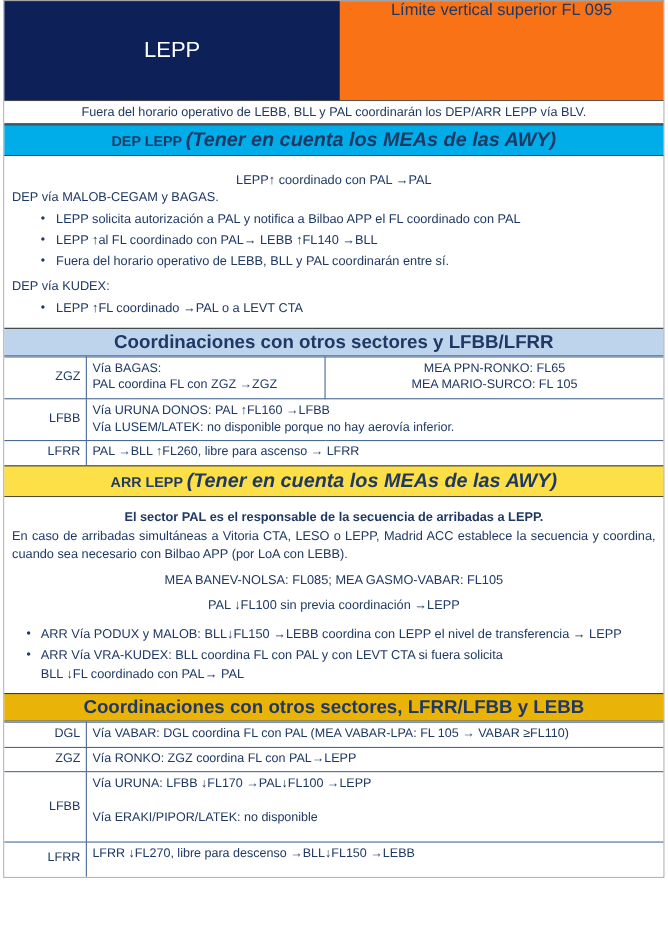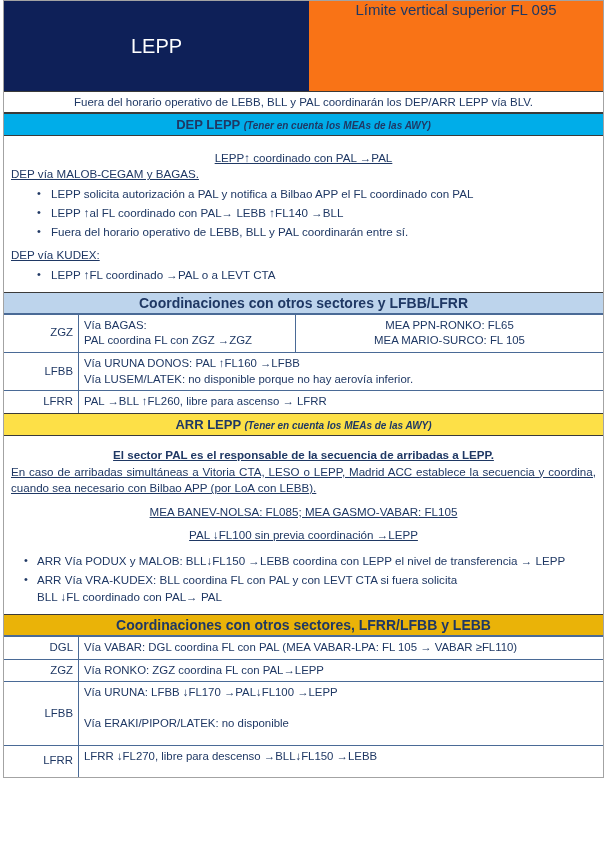--- a/index.html
+++ b/index.html
@@ -71,21 +71,21 @@
     padding: 3px 0 3px 0;
     border-bottom: 1px solid #3a3a3a;
     border-top: 1px solid #3a3a3a;
     color: #1f3864;
   }
   .sec-bar.dep { background: #00ade9; }
   .sec-bar.arr { background: #fde047; }
   .sec-bar .it {
     font-style: italic;
     font-weight: bold;
-    font-size: 10px;
+    font-size: 18px;
   }
   
   .body-block {
     padding: 6px 7px 6px 7px;
     font-size: 11.6px;
     line-height: 1.42;
     background: #ffffff;
     color: #1f3864;
   }
   .ctr { text-align: center; }
@@ -108,21 +108,21 @@
     position: absolute;
     left: -14px;
     top: 0;
     font-size: 11px;
   }
   ul.bl.tight { padding-left: 26px; }
   ul.bl.tight li:before { left: -13px; }
   
   .coord-head {
     text-align: center;
-    font-size: 14px;
+    font-size: 17px;
     font-weight: bold;
     padding: 2px 0 2px 0;
     border-top: 1px solid #3a3a3a;
     border-bottom: 1px solid #4a6a96;
     color: #1f3864;
   }
   .coord-head.blue { background: #bdd4ec; }
   .coord-head.peach { background: #eab308; }
   .ctab {
     width: 100%;
@@ -141,21 +141,21 @@
     width: 64px;
     text-align: right;
     border-left: none;
   }
   .ctab td.last { border-right: none; }
   .ctab tr:last-child td { border-bottom: none; }
   .ctab td.mea {
     width: 297px;
     text-align: center;
   }
-  .p2 { margin: 0; text-decoration: underline; }
+  .p2 { margin: 0; }
   .gap-line { height: 7px; }
 </style>
 </head>
 <body>
 
 <div class="page">
   <div class="doc">
 
     <div class="hdr-band">
       <div class="hdr-left">

